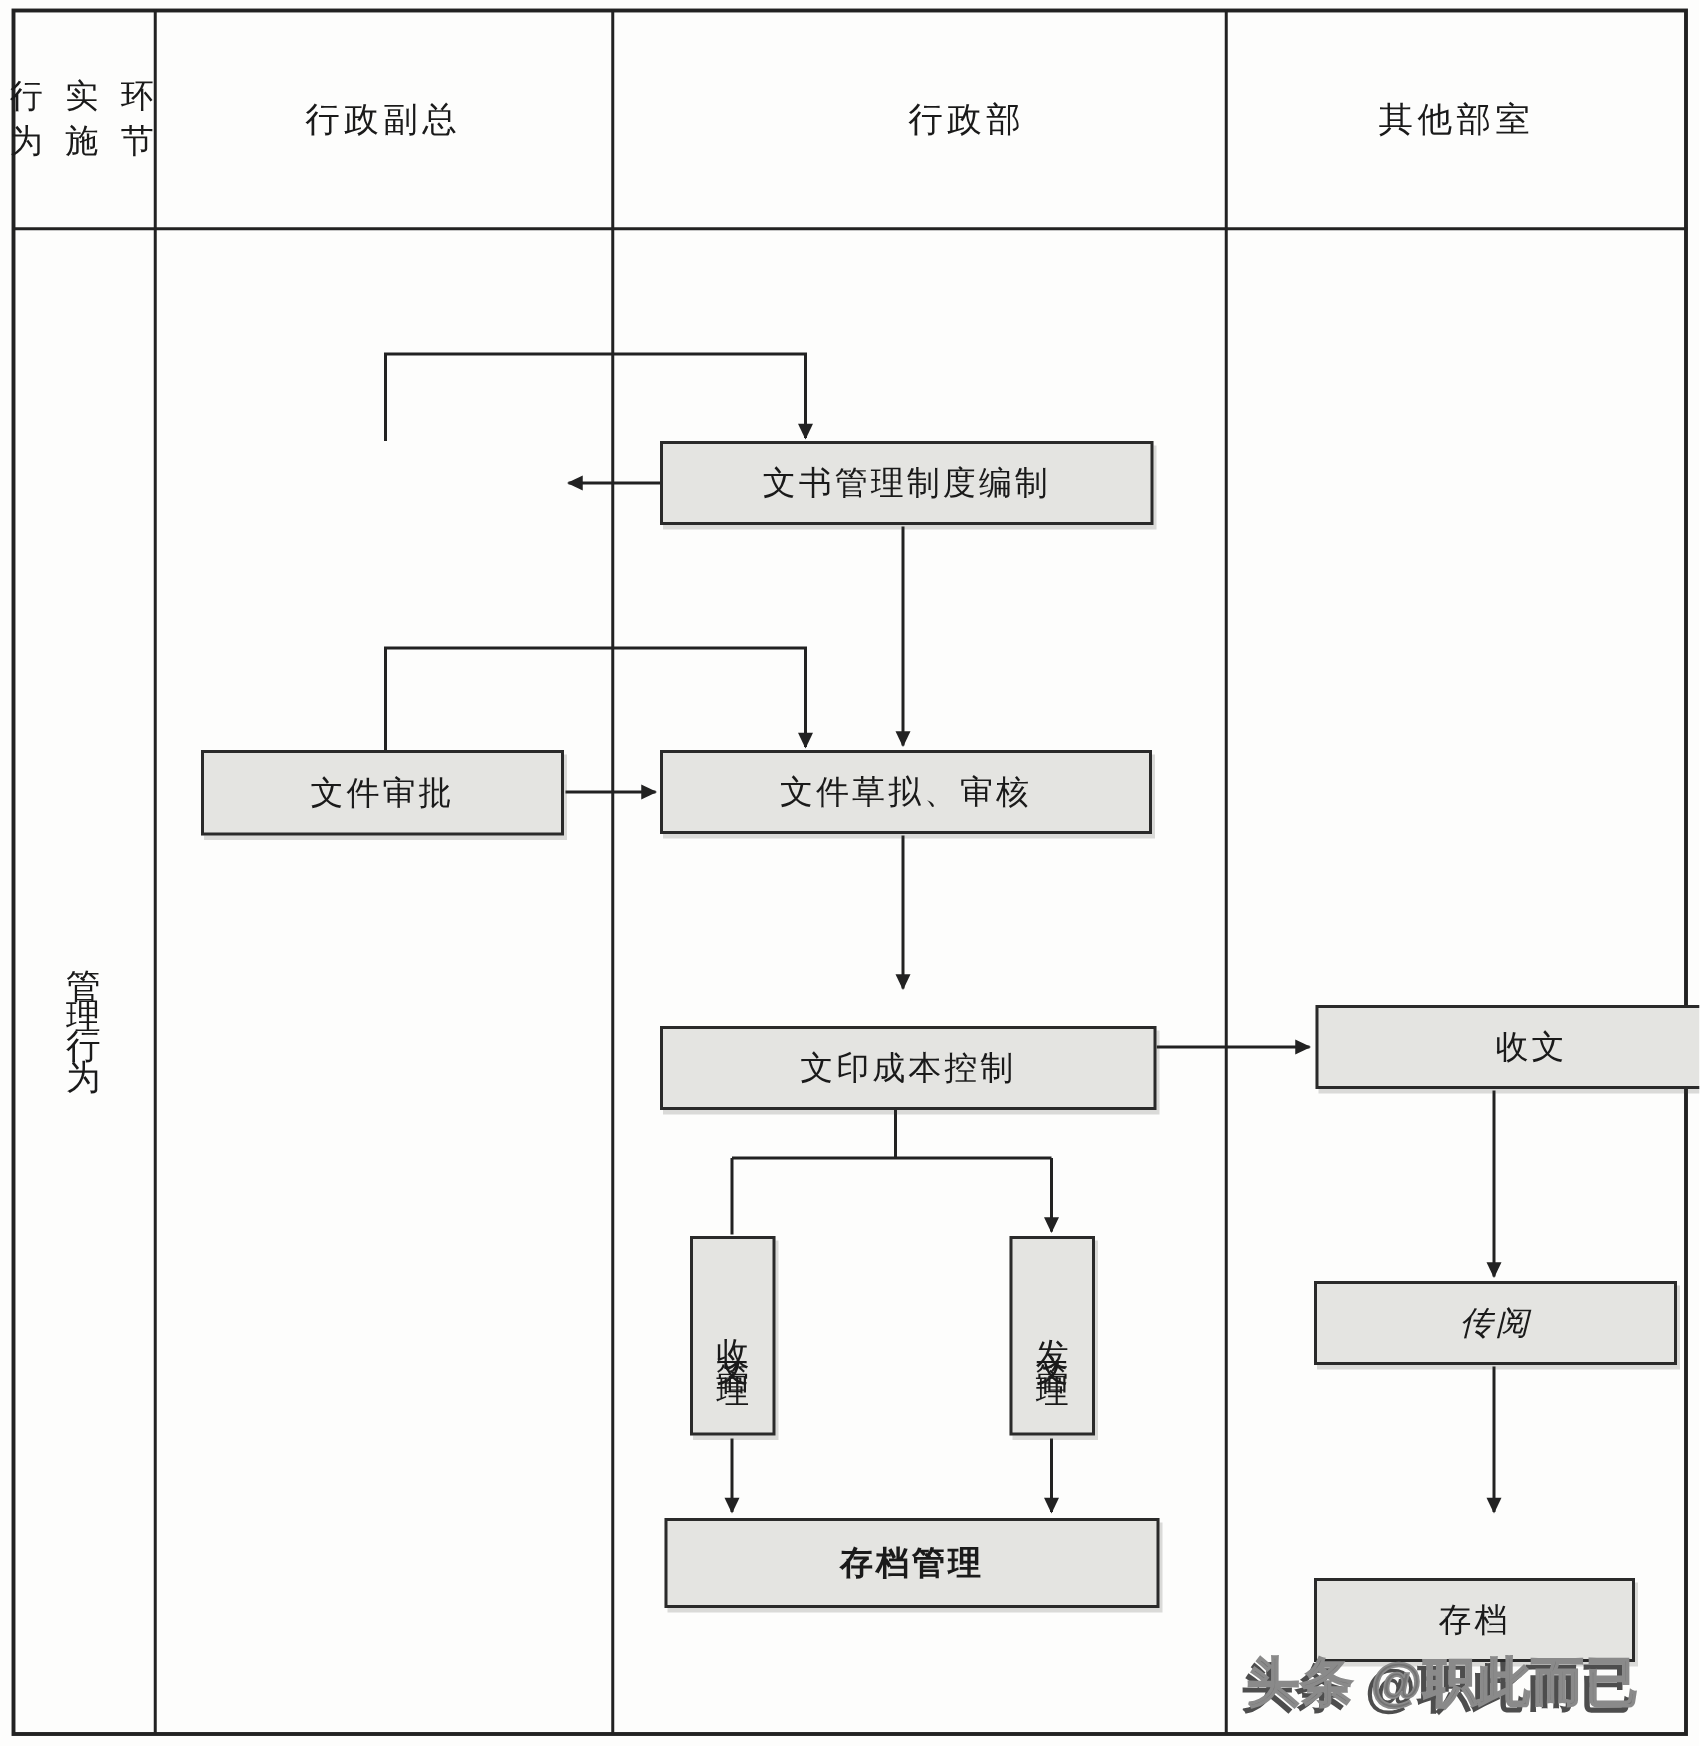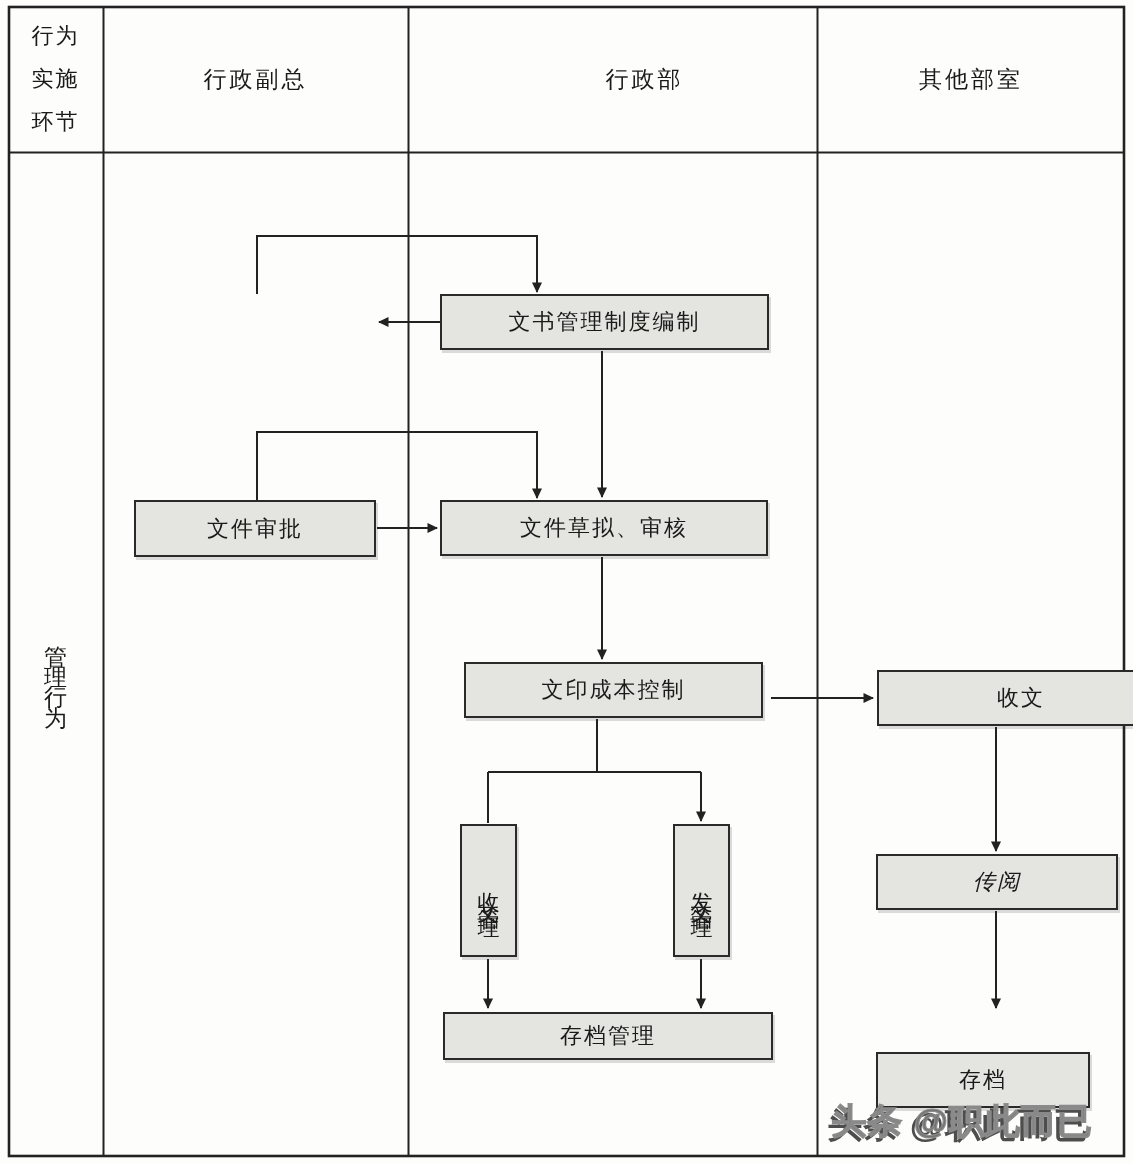--- a/index.html
+++ b/index.html
@@ -14,21 +14,21 @@
   svg.wires{position:absolute;left:0;top:0;z-index:1;}
   
   .hdr{
     position:absolute;z-index:2;
     display:flex;align-items:center;justify-content:center;
     font-size:23px;letter-spacing:3px;text-align:center;
   }
   .hdr-stage{
     position:absolute;z-index:2;
     left:8px;top:6px;width:95px;height:146px;
-    display:flex;flex-direction:column;align-items:center;justify-content:center;
+    display:flex;flex-direction:row;align-items:center;justify-content:center;
     gap:13px;font-size:22px;letter-spacing:2px;
   }
   .hdr-col1{left:103px;top:6px;width:305px;height:146px;}
   .hdr-col2{left:408px;top:6px;width:409px;height:146px;padding-left:32px;}
   .hdr-col3{left:817px;top:6px;width:308px;height:146px;}
   
   .row-label{
     position:absolute;z-index:2;
     left:8px;top:568px;width:95px;height:200px;
     display:flex;align-items:center;justify-content:center;
@@ -111,33 +111,33 @@
     <span>管理行为</span>
   </div>
 
 
   <div class="node" style="left:134px;top:500px;width:242px;height:57px;">文件审批</div>
 
   <div class="node" style="left:440px;top:294px;width:329px;height:56px;">文书管理制度编制</div>
 
   <div class="node" style="left:440px;top:500px;width:328px;height:56px;">文件草拟、审核</div>
 
-  <div class="node" style="left:440px;top:662px;width:299px;height:56px;margin-left:24px;">文印成本控制</div>
+  <div class="node" style="left:440px;top:684px;width:331px;height:56px;">文印成本控制</div>
 
   <div class="node" style="left:877px;top:670px;width:288px;height:56px;">收文</div>
 
   <div class="node vertical" style="left:460px;top:824px;width:57px;height:133px;">
     <span>收文管理</span>
   </div>
 
   <div class="node vertical" style="left:673px;top:824px;width:57px;height:133px;">
     <span>发文管理</span>
   </div>
 
-  <div class="node" style="left:443px;top:1012px;width:330px;height:48px;">存档管理</div>
+  <div class="node" style="left:443px;top:1012px;width:330px;height:60px;font-weight:bold;">存档管理</div>
 
   <div class="node" style="left:876px;top:854px;width:242px;height:56px;font-style:italic;">传阅</div>
 
   <div class="node" style="left:876px;top:1052px;width:214px;height:56px;text-align:center;">存档</div>
 
   <div class="watermark">头条 @职此而已</div>
 
 </div>
 
 </body></html>

